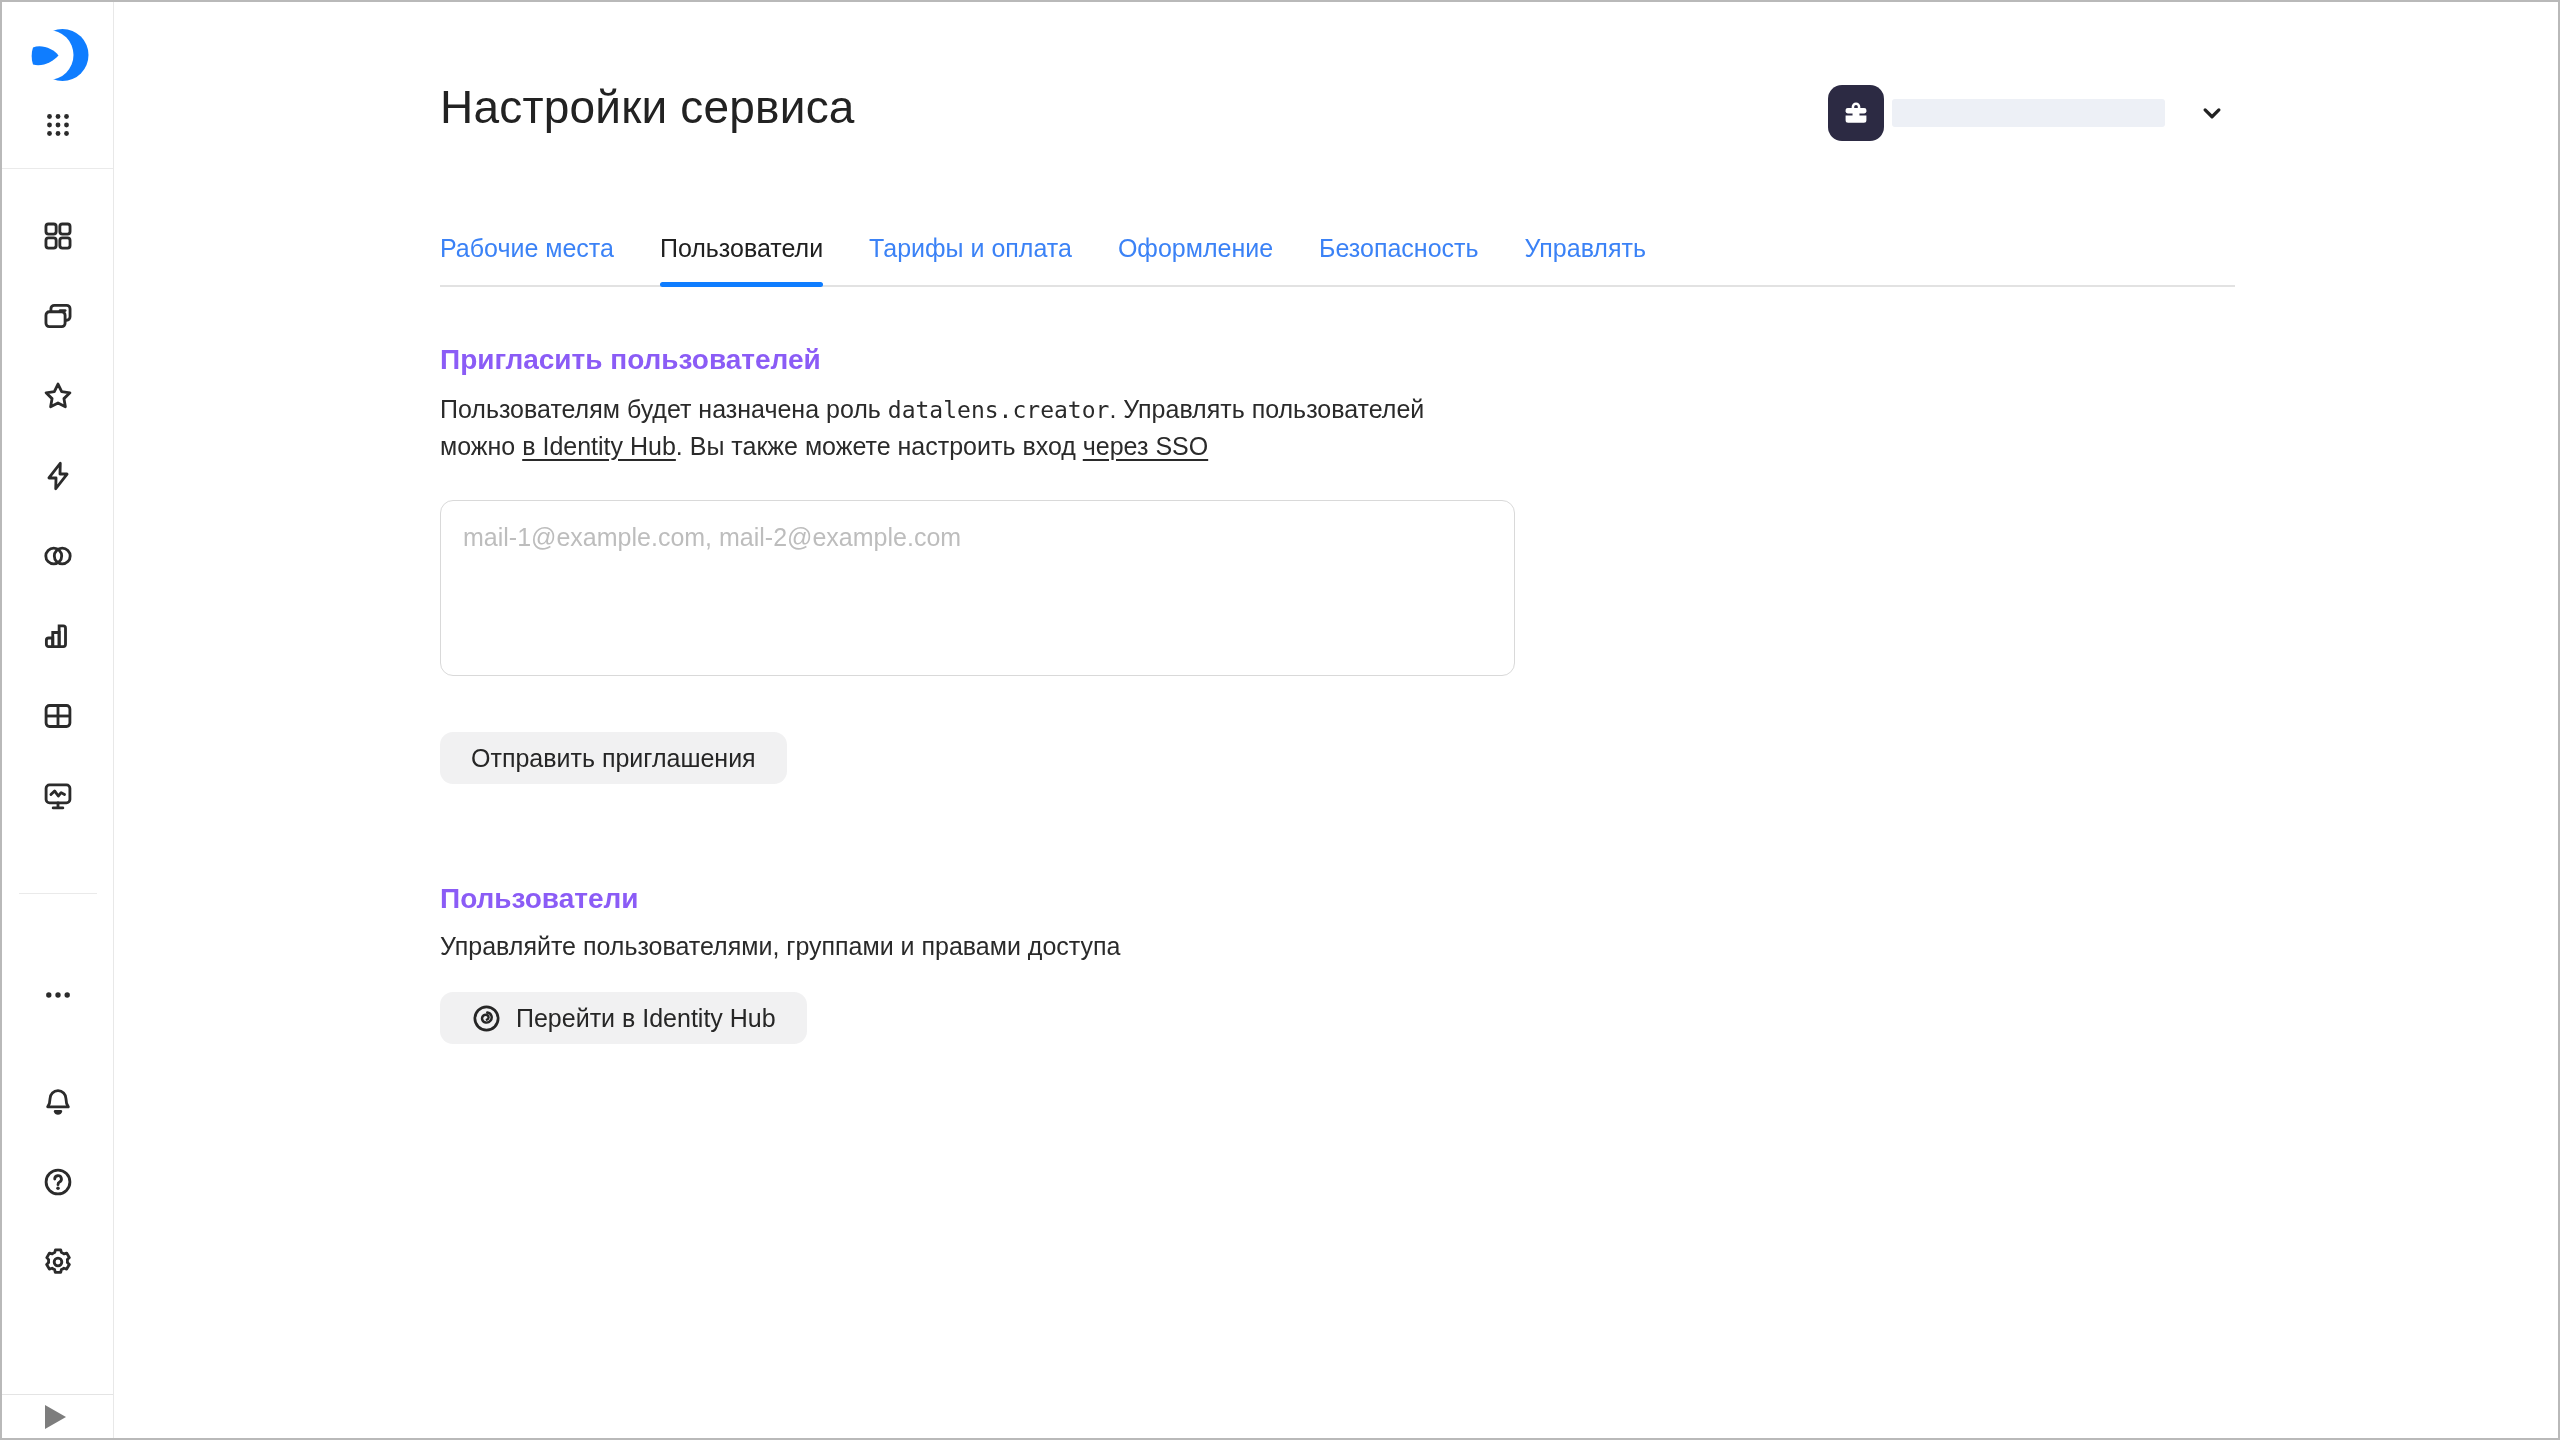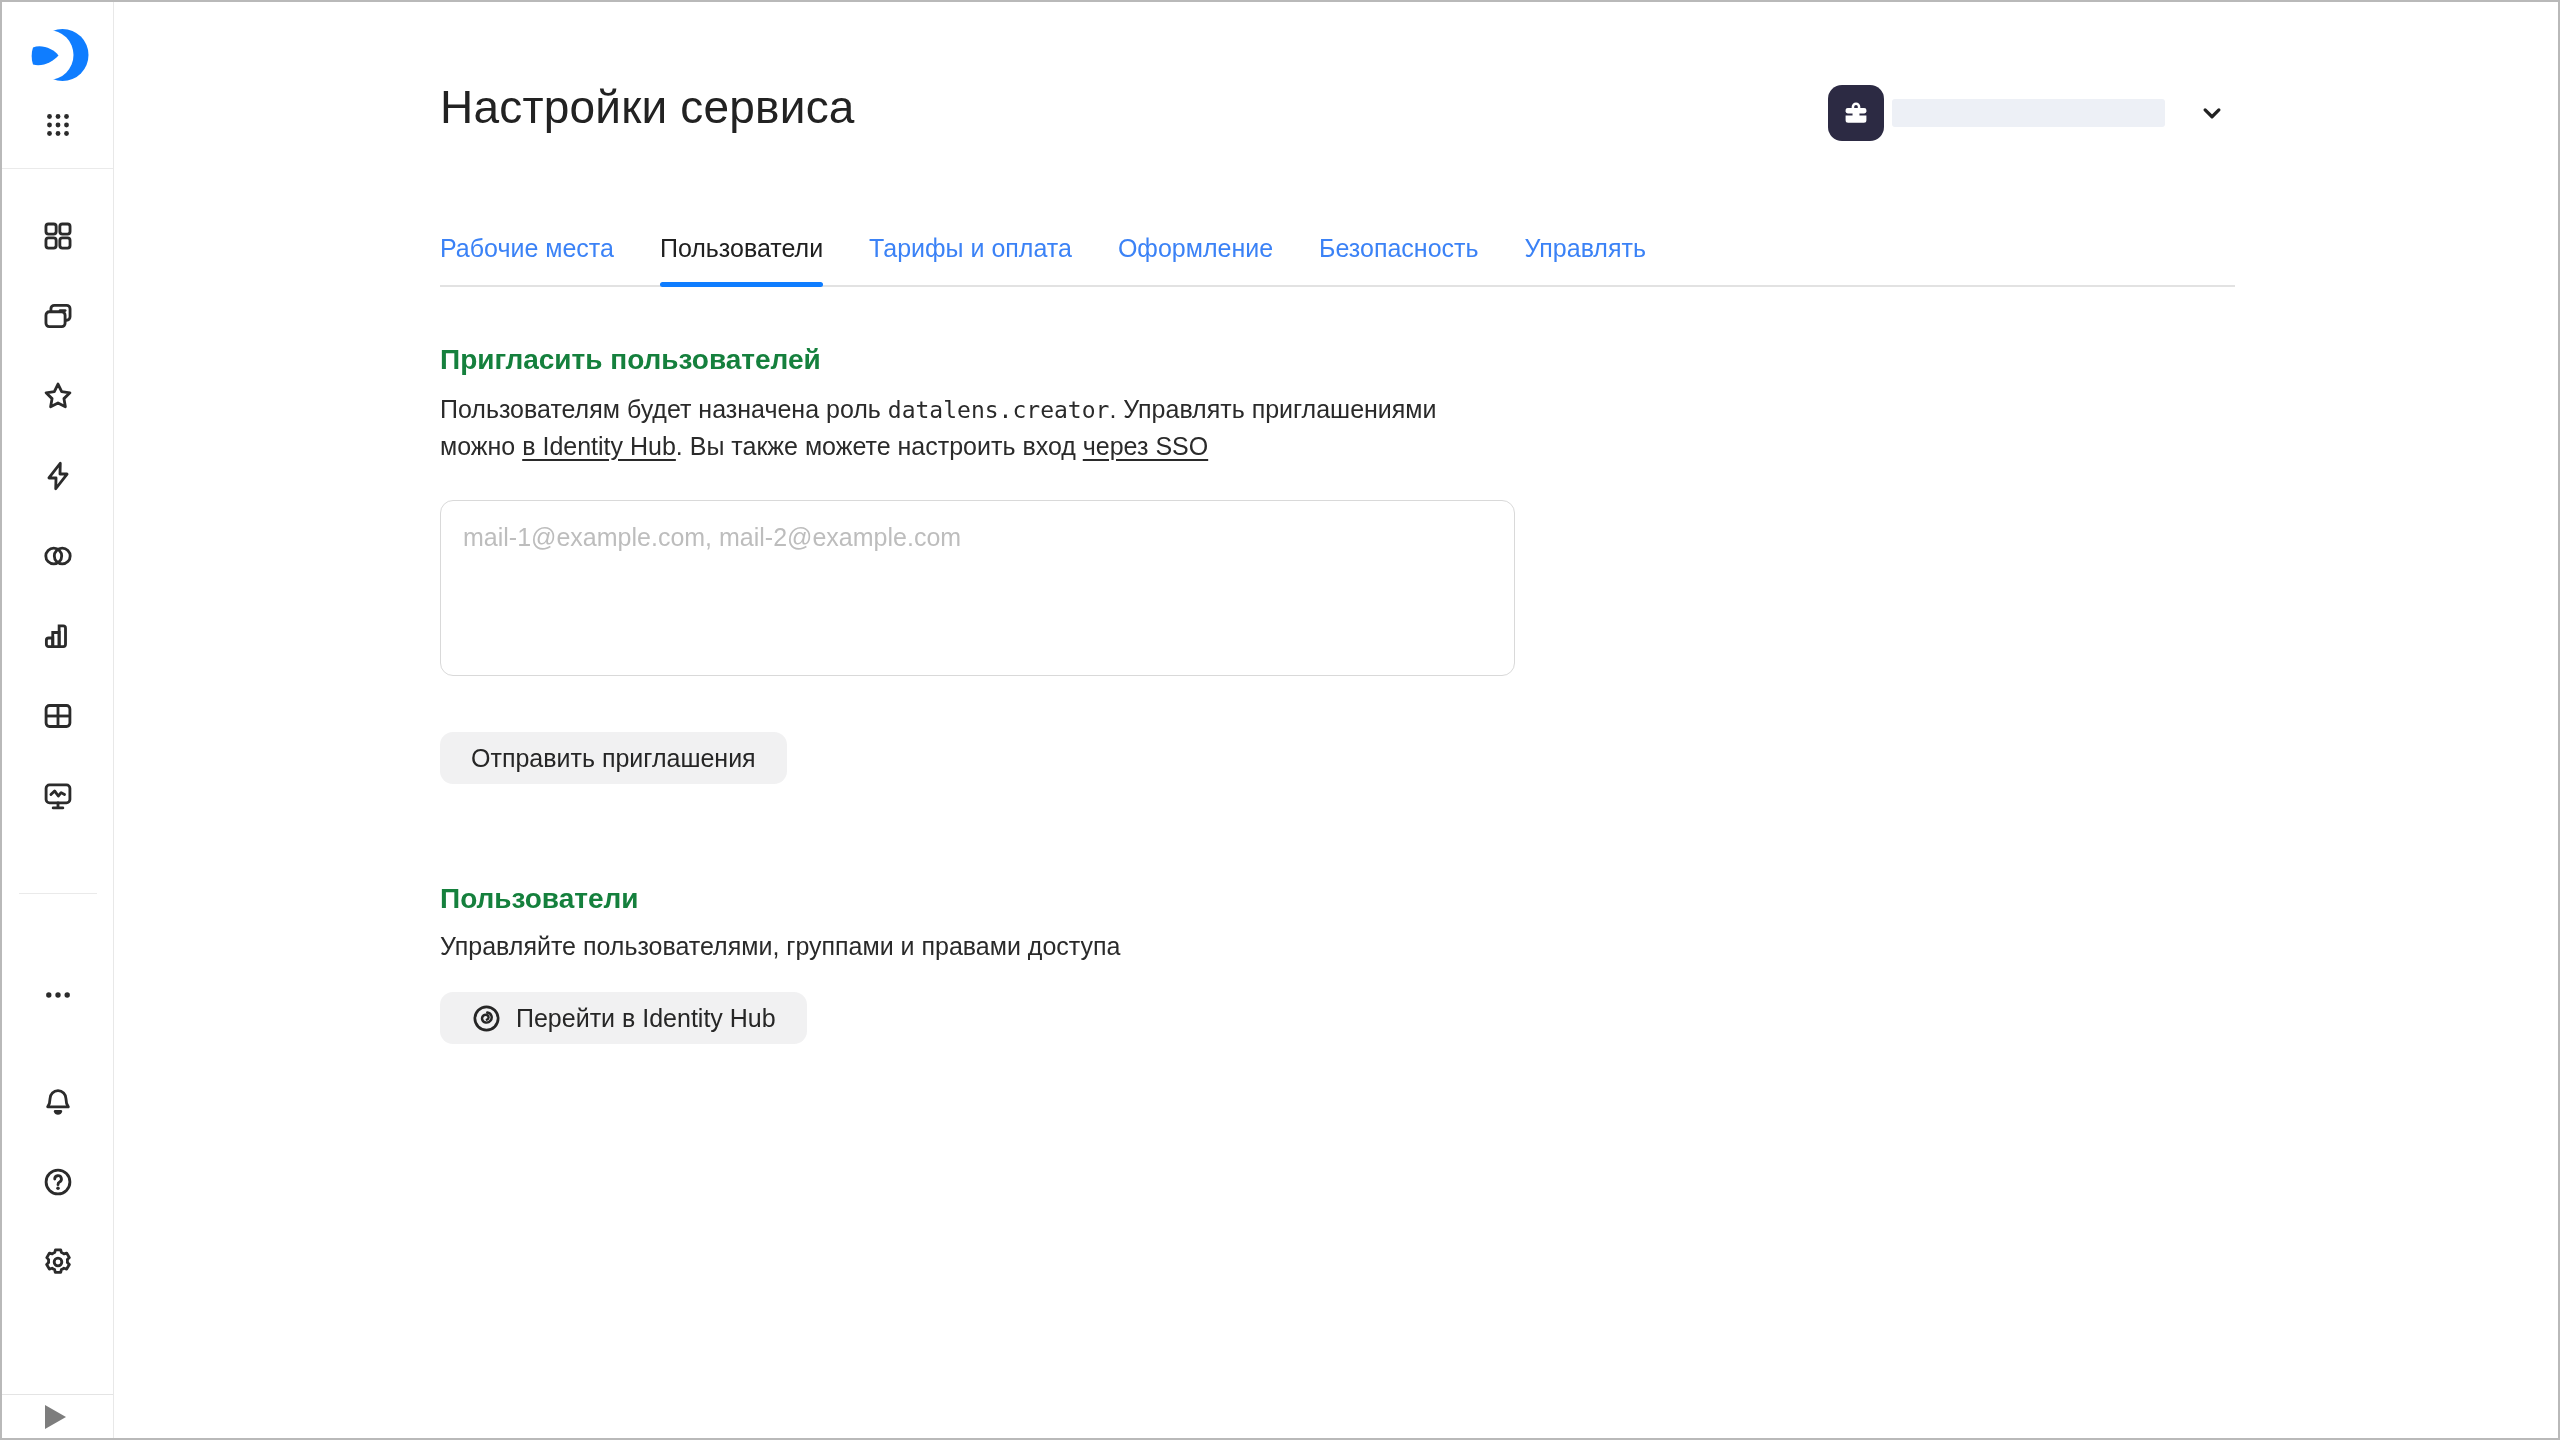--- a/index.html
+++ b/index.html
@@ -58,21 +58,21 @@
   .tab {
     font-size:25px; line-height:30px; color:#3b82f6; padding-bottom:22px;
     position:relative; cursor:pointer; white-space:nowrap;
   }
   .tab.active { color:#202020; font-weight:500; }
   .tab.active::after {
     content:""; position:absolute; left:0; right:0; bottom:-2px;
     height:5px; border-radius:3px; background:#0f7dff;
   }
   
-  .section-heading { font-size:28px; line-height:38px; font-weight:700; margin-top:54px; color:#15803d; }
+  .section-heading { font-size:28px; line-height:38px; font-weight:700; margin-top:54px; color:#8b5cf6; }
   .section-desc { font-size:25px; line-height:36px; margin-top:12px; color:#2a2a2a; max-width:1100px; }
   .section-desc .line { display:block; }
   code.role {
     font-family:"DejaVu Sans Mono", monospace; font-size:23px; color:#2a2a2a;
   }
   a.inline-link { color:#2a2a2a; text-decoration:underline; text-underline-offset:4px; cursor:pointer; }
   .email-area {
     display:block; margin-top:36px; width:1075px; height:176px;
     border:1px solid #d9d9d9; border-radius:13px; padding:19px 22px;
     font-family:"Liberation Sans", sans-serif; font-size:25px; line-height:34px;
@@ -240,21 +240,21 @@
       <div class="tab active">Пользователи</div>
       <div class="tab">Тарифы и оплата</div>
       <div class="tab">Оформление</div>
       <div class="tab">Безопасность</div>
       <div class="tab">Управлять</div>
     </div>
 
     <section>
       <h2 class="section-heading">Пригласить пользователей</h2>
       <p class="section-desc">
-        <span class="line"><span>Пользователям будет назначена роль </span><code class="role">datalens.creator</code><span>. Управлять приглашениями</span></span>
+        <span class="line"><span>Пользователям будет назначена роль </span><code class="role">datalens.creator</code><span>. Управлять пользователей</span></span>
         <span class="line"><span>можно </span><a class="inline-link">в Identity Hub</a><span>. Вы также можете настроить вход </span><a class="inline-link">через SSO</a></span>
       </p>
       <textarea class="email-area" placeholder="mail-1@example.com, mail-2@example.com" style=""></textarea>
       <br>
       <button class="btn">Отправить приглашения</button>
     </section>
 
     <section>
       <h2 class="section-heading users-heading">Пользователи</h2>
       <p class="section-desc users-desc">Управляйте пользователями, группами и правами доступа</p>

